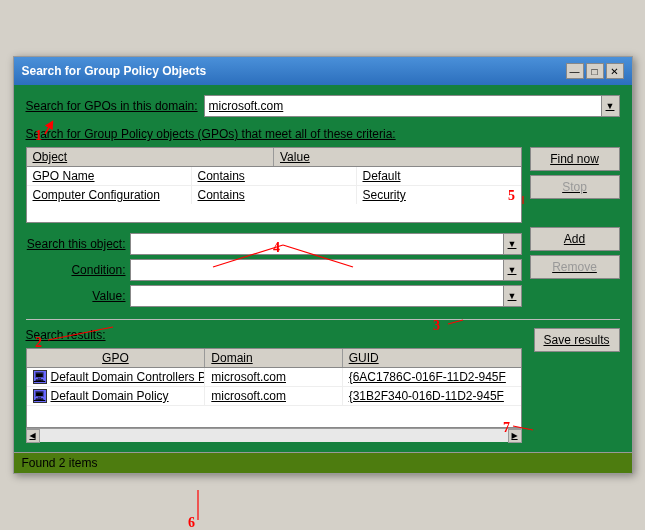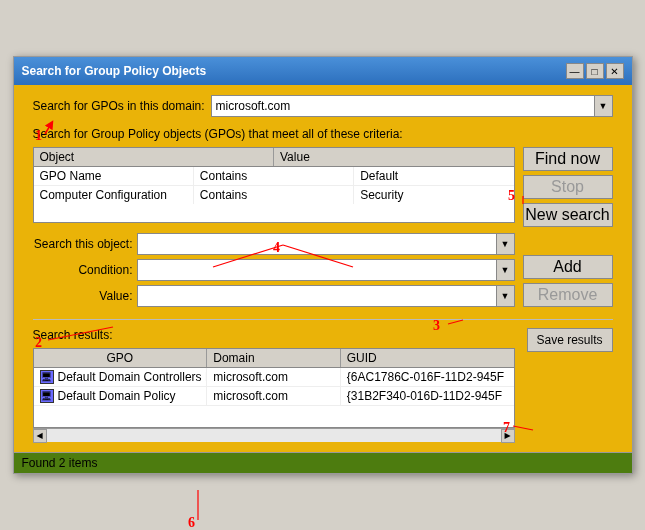--- a/index.html
+++ b/index.html
@@ -42,22 +42,23 @@
       background: #d4d0c8;
       border: 1px solid #888;
       display: flex;
       align-items: center;
       justify-content: center;
       font-size: 10px;
       cursor: pointer;
       color: #000;
     }
     .window-body {
-      padding: 10px 19px;
-      background: #eab308;
+      padding: 10px 12px;
+      background: #15803d;
+      text-decoration: underline;
     }
     .domain-row {
       display: flex;
       align-items: center;
       margin-bottom: 10px;
       gap: 6px;
     }
     .domain-label {
       font-size: 12px;
       white-space: nowrap;
@@ -156,21 +157,21 @@
       border: 1px solid #888;
       background: white;
       padding: 0 4px;
       font-size: 12px;
     }
     .btn {
       height: 24px;
       min-width: 80px;
       background: #d4d0c8;
       border: 1px solid #888;
-      font-size: 16px;
+      font-size: 12px;
       cursor: pointer;
       padding: 0 8px;
       display: flex;
       align-items: center;
       justify-content: center;
       white-space: nowrap;
     }
     .btn:disabled, .btn.disabled {
       color: #999;
       cursor: default;
@@ -357,21 +358,20 @@
             <div class="form-combo">
               <input class="form-input" type="text" value="" style="">
               <div class="combo-arrow">▼</div>
             </div>
           </div>
         </div>
 
         <div class="right-panel">
           <button class="btn btn-primary">Find now</button>
           <button class="btn disabled">Stop</button>
-          <button class="btn">New search</button>
           <div style="height:20px;"></div>
           <button class="btn">Add</button>
           <button class="btn disabled">Remove</button>
         </div>
       </div>
 
       <div class="divider"></div>
 
       <div class="results-section">
         <div class="results-left">

